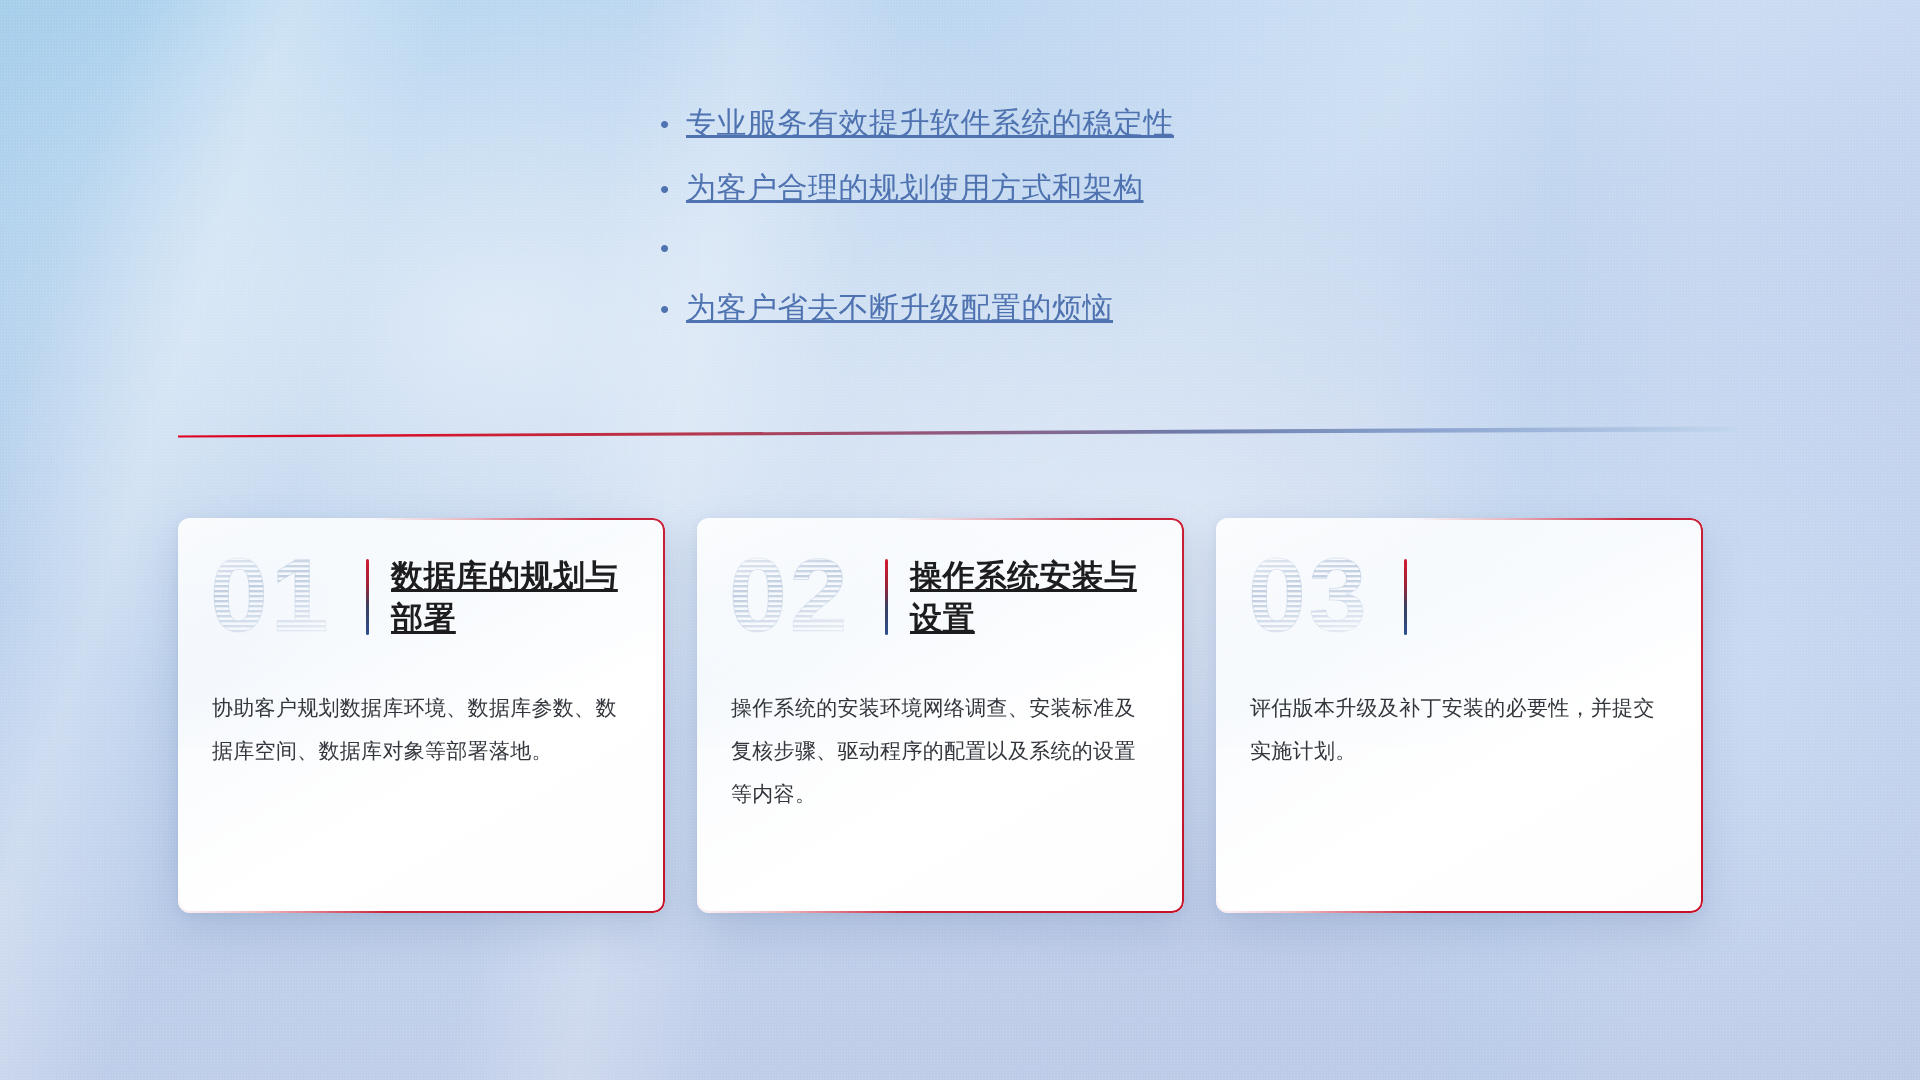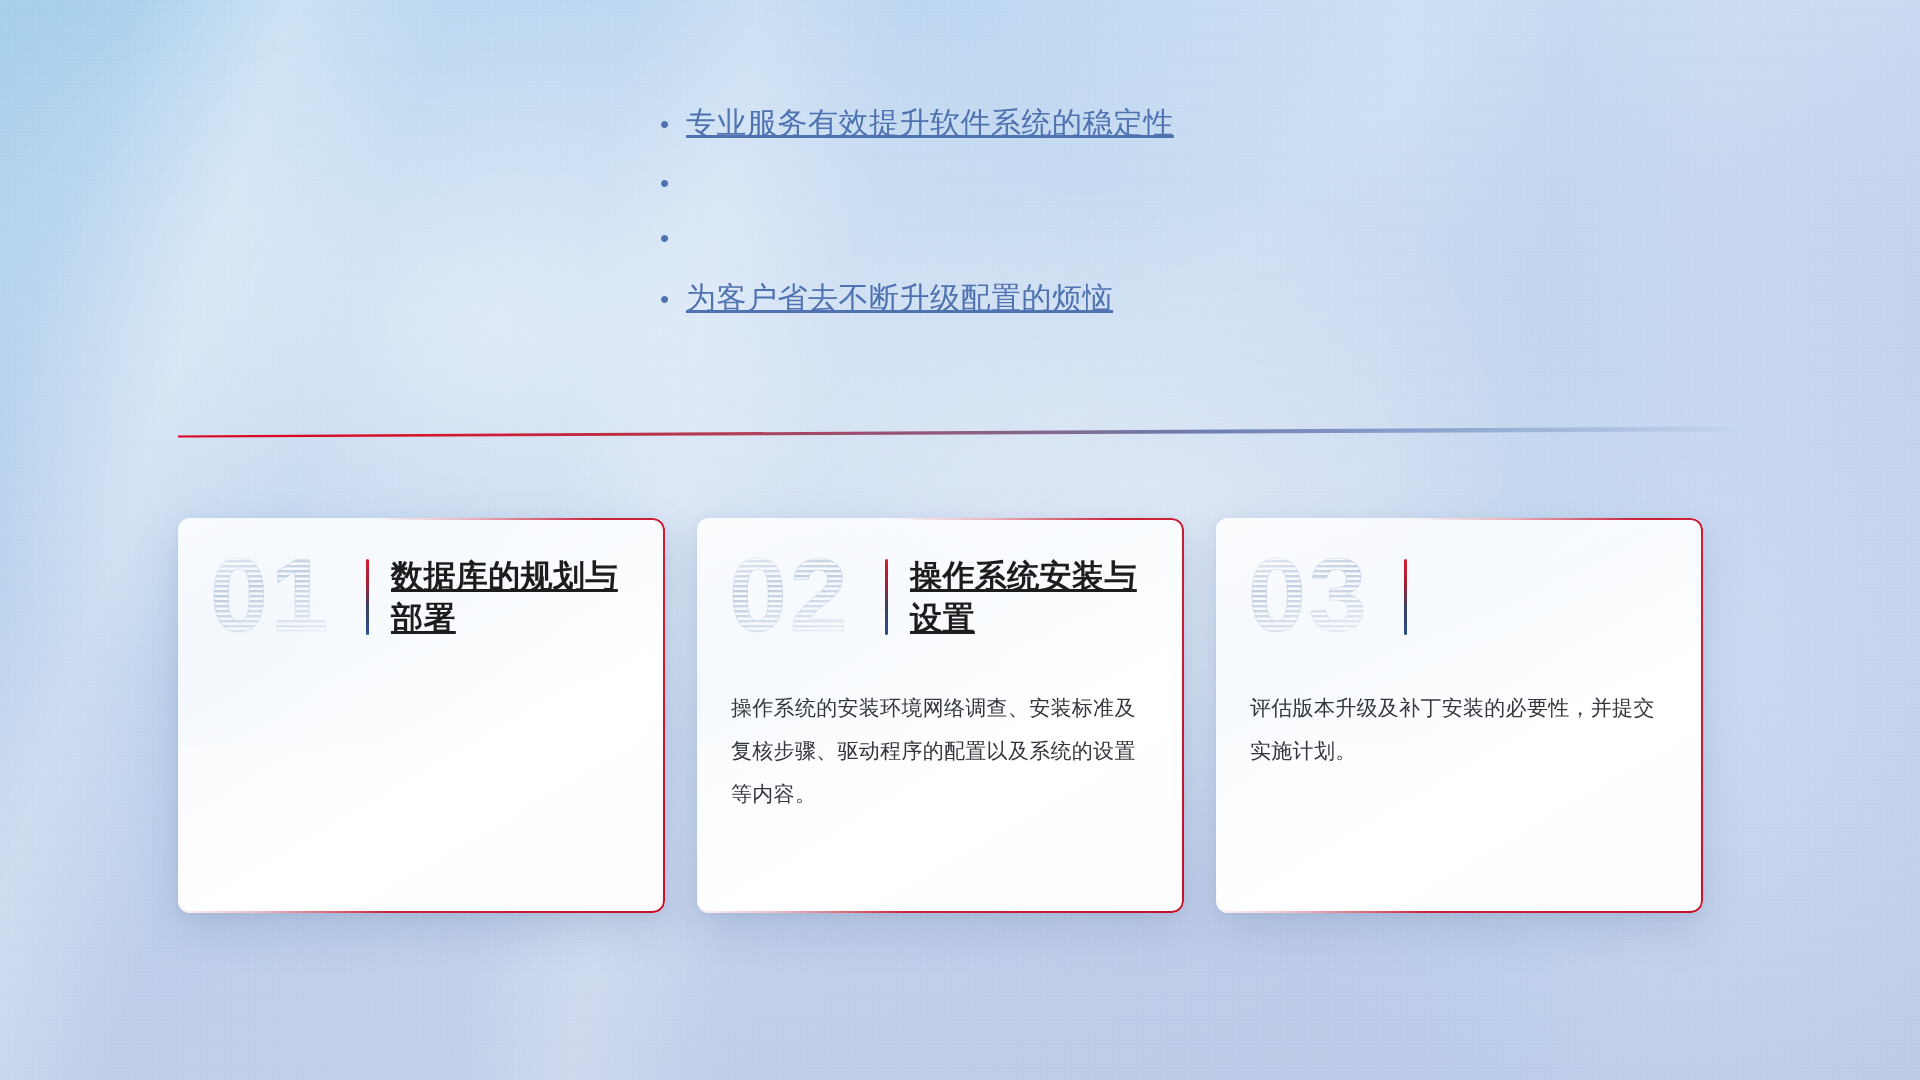--- a/index.html
+++ b/index.html
@@ -192,20 +192,21 @@
 
   <div id="bullets">
 
     <div class="bullet-row">
       <span class="bullet-dot">•</span>
       <span class="bullet-text">专业服务有效提升软件系统的稳定性</span>
     </div>
 
     <div class="bullet-row">
       <span class="bullet-dot">•</span>
+      <span class="bullet-text">为客户合理的规划使用方式和架构</span>
     </div>
 
     <div class="bullet-row">
       <span class="bullet-dot">•</span>
     </div>
 
     <div class="bullet-row">
       <span class="bullet-dot">•</span>
       <span class="bullet-text">为客户省去不断升级配置的烦恼</span>
     </div>
@@ -254,20 +255,21 @@
             <g mask="url(#m1)">
               <text x="2" y="86" font-family="'Liberation Sans','DejaVu Sans',sans-serif" font-size="104" font-weight="700" letter-spacing="3" fill="url(#scan1)">01</text>
               <text x="2" y="86" font-family="'Liberation Sans','DejaVu Sans',sans-serif" font-size="104" font-weight="700" letter-spacing="3" fill="none" stroke="#a9bdd6" stroke-opacity="0.45" stroke-width="1">01</text>
             </g>
           </svg>
         </div>
         <div class="card-sep"></div>
         <div class="card-title">数据库的规划与部署</div>
       </div>
 
+      <div class="card-body">协助客户规划数据库环境、数据库参数、数据库空间、数据库对象等部署落地。</div>
     </div>
 
     <div class="card">
       <div class="card-gloss"></div>
       <div class="card-ring"></div>
 
       <div class="card-head">
         <div class="card-num">
           <svg viewBox="0 0 152 104">
             <defs>

